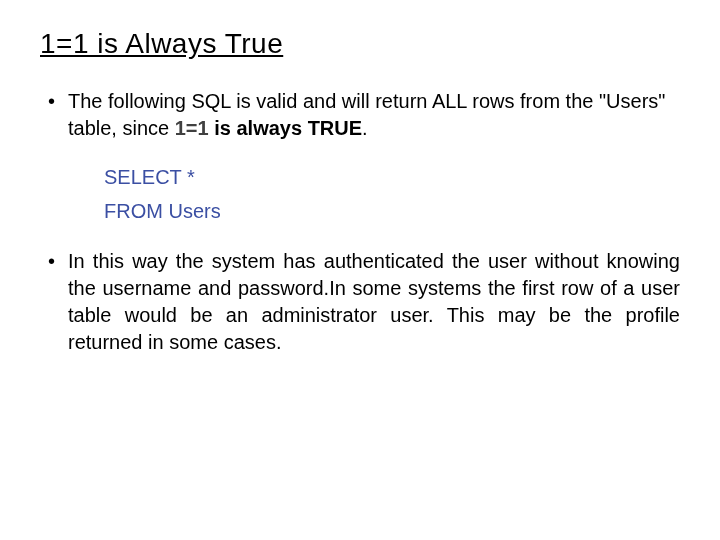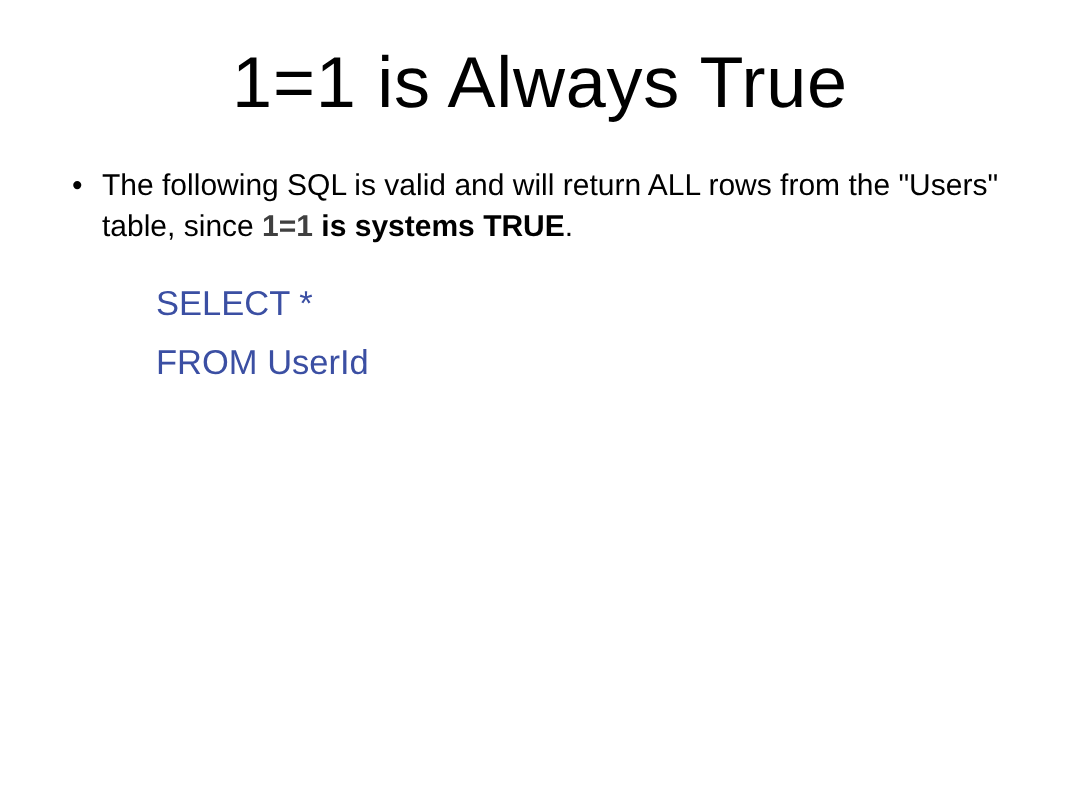--- a/index.html
+++ b/index.html
@@ -6,26 +6,26 @@
     body {
       width: 720px;
       height: 540px;
       background: #fff;
       font-family: Arial, Helvetica, sans-serif;
       color: #000;
       padding: 20px 40px 20px 40px;
       overflow: hidden;
     }
     .title {
-      text-align: center;
-      font-size: 48px;
+      font-size: 28px;
       font-weight: 400;
       margin-top: 8px;
       margin-bottom: 28px;
       letter-spacing: 0.5px;
+      text-decoration: underline;
     }
     ul { list-style: none; }
     li {
       position: relative;
       padding-left: 28px;
       font-size: 20px;
       line-height: 1.35;
       margin-bottom: 20px;
     }
     li::before {
@@ -34,35 +34,38 @@
       left: 8px;
       top: 0;
       font-size: 20px;
     }
     .bullet1 { }
     .emph1 { color: #404040; font-weight: 700; }
     .emph2 { font-weight: 700; }
     .sql-block {
       margin: 18px 0 18px 36px;
       color: #3b4fa3;
-      font-size: 23px;
+      font-size: 20px;
       line-height: 1.7;
     }
     .sql-line { display: block; }
     .bullet2 {
       text-align: justify;
       text-justify: inter-word;
     }
   </style>
 </head>
 <body>
 
 <h1 class="title">1=1 is Always True</h1>
 
 <ul>
   <li class="bullet1">
-    <span>The following SQL is valid and will return ALL rows from the "Users" table, since </span><span class="emph1">1=1</span><span> </span><span class="emph2">is systems TRUE</span><span>.</span>
+    <span>The following SQL is valid and will return ALL rows from the "Users" table, since </span><span class="emph1">1=1</span><span> </span><span class="emph2">is always TRUE</span><span>.</span>
     <div class="sql-block">
       <span class="sql-line">SELECT *</span>
-      <span class="sql-line">FROM UserId</span>
+      <span class="sql-line">FROM Users</span>
     </div>
+  </li>
+  <li class="bullet2">
+    <span>In this way the system has authenticated the user without knowing the username and password.In some systems the first row of a user table would be an administrator user. This may be the profile returned in some cases.</span>
   </li>
 </ul>
 
 </body></html>

